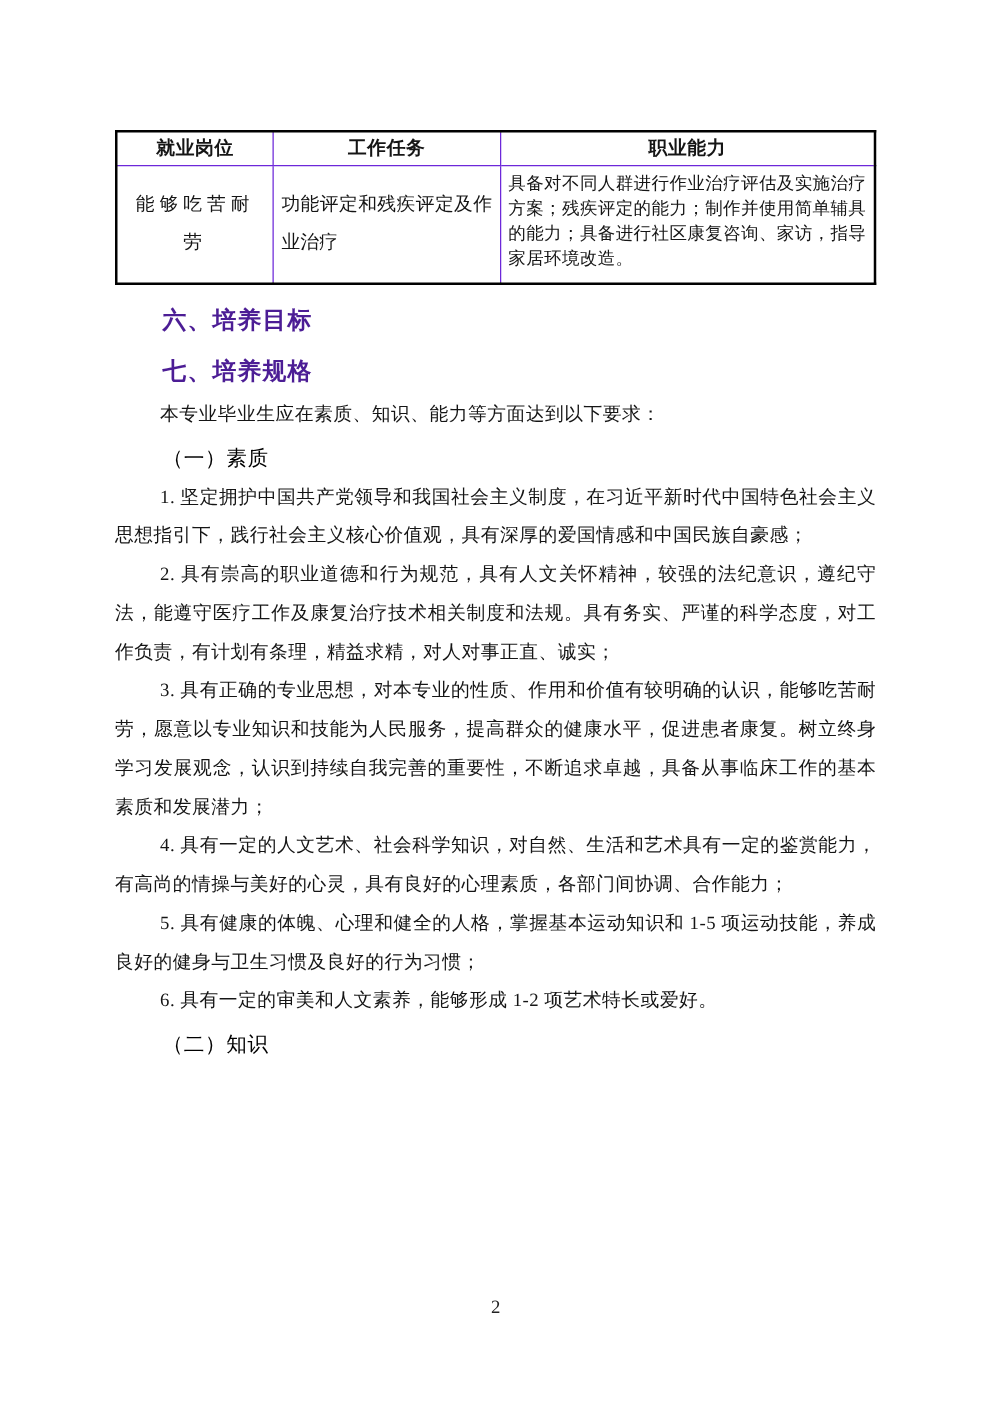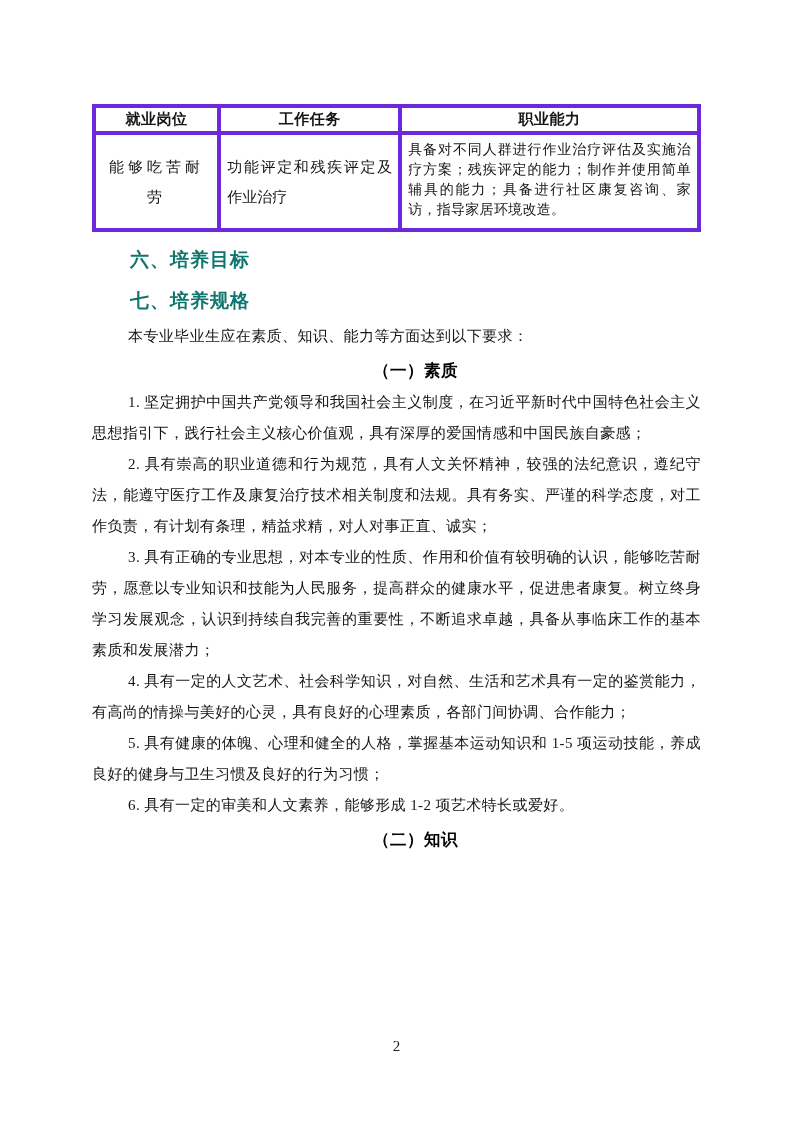--- a/index.html
+++ b/index.html
@@ -21,21 +21,21 @@
   }
   
   table.jobs {
     width: 100%;
     border-collapse: collapse;
     border: 2px solid #000;
     table-layout: fixed;
   }
   table.jobs th,
   table.jobs td {
-    border: 4px solid #6d28d9;
+    border: 1px solid #6d28d9;
   }
   table.jobs th {
     font-family: "Liberation Sans", "DejaVu Sans", sans-serif;
     font-weight: bold;
     font-size: 15px;
     height: 27px;
     text-align: center;
     vertical-align: middle;
     padding: 2px 4px;
     letter-spacing: 0.5px;
@@ -61,34 +61,33 @@
     line-height: 20px;
     text-align: justify;
     letter-spacing: 0.3px;
     padding: 5px 6px 8px 6px;
   }
   
   h2.sec {
     font-family: "Liberation Sans", "DejaVu Sans", sans-serif;
     font-weight: bold;
     font-size: 19px;
-    color: #0f766e;
+    color: #4c1d95;
     margin: 15px 0 7px 0;
     padding-left: 38px;
     letter-spacing: 1px;
   }
   h3.sub {
     font-family: "Liberation Sans", "DejaVu Sans", sans-serif;
-    font-weight: bold;
+    font-weight: normal;
     font-size: 16.5px;
     color: #000;
     margin: 8px 0 5px 0;
     padding-left: 38px;
     letter-spacing: 0.5px;
-    text-align: center;
   }
   h3.sub.knowledge {
   }
   
   p.body {
     font-size: 15px;
     line-height: 31px;
     letter-spacing: 0.4px;
     text-align: justify;
     text-indent: 36px;

